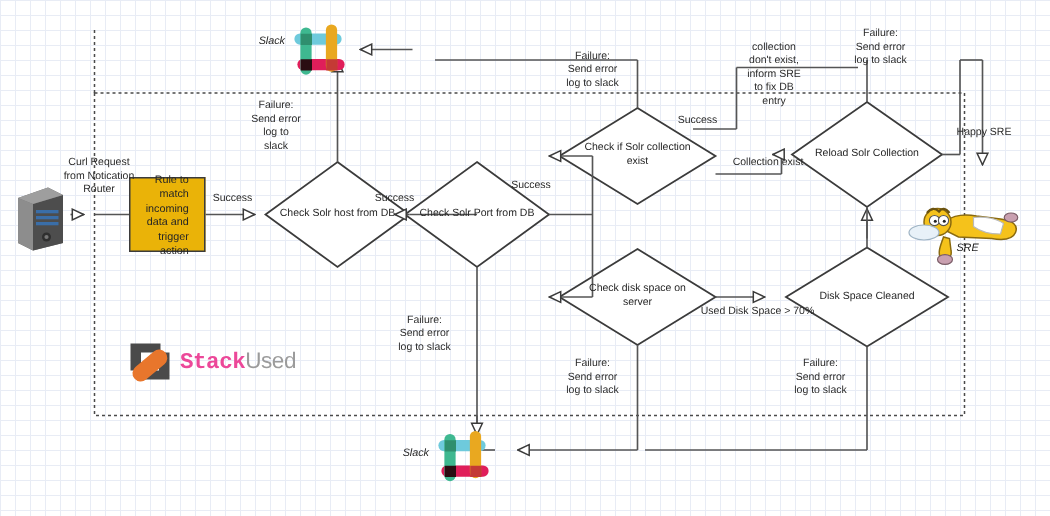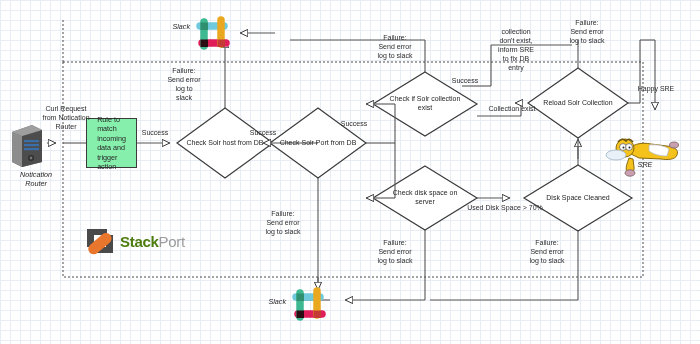--- a/index.html
+++ b/index.html
@@ -12,43 +12,43 @@
     background-size:10px 10px;
     font-family:"Liberation Sans", sans-serif;
   }
   #canvas{position:absolute;left:0;top:0;width:700px;height:344px;}
   svg.layer{position:absolute;left:0;top:0;width:700px;height:344px;overflow:visible;}
 
   .node{position:absolute;box-sizing:border-box;}
 
   
   .proc{
-    border:1.3px solid #3b3b3b;background:#86efac;
-    display:flex;align-items:center;justify-content:center;text-align:left;
+    border:1.3px solid #3b3b3b;background:#eab308;
+    display:flex;align-items:center;justify-content:center;text-align:right;
     font-size:7.2px;color:#262626;line-height:1.32;padding:18px;
   }
   .dlabel{
     position:absolute;display:flex;align-items:center;justify-content:center;
     text-align:center;font-size:7px;color:#262626;line-height:1.28;
     pointer-events:none;
   }
   .edgelabel{
     position:absolute;font-size:7px;color:#2b2b2b;line-height:1.3;
     text-align:center;white-space:pre-line;
   }
   .caption{position:absolute;font-size:7.2px;color:#1f1f1f;text-align:center;line-height:1.3;font-style:italic;}
 
   
   .server{position:absolute;}
   
   .slack{position:absolute;}
   
   .ss-wrap{position:absolute;display:flex;align-items:center;}
   .ss-text{font-size:15px;font-weight:bold;letter-spacing:-0.3px;margin-left:4px;}
-  .ss-a{color:#4d7c0f;}
+  .ss-a{color:#ec4899;font-family:Liberation Mono, monospace;}
   .ss-b{color:#9b9b9b;font-weight:normal;}
 </style>
 </head>
 <body>
 
 <div id="canvas">
 
   <svg class="layer" viewBox="0 0 700 344">
     <defs>
       <marker id="ah" markerWidth="9" markerHeight="9" refX="8.4" refY="4.5" orient="auto" markerUnits="userSpaceOnUse">
@@ -137,22 +137,20 @@
     <polygon points="16,14 36,8 36,40 16,45" fill="#4d4d4d"></polygon>
     <polygon points="6,10 26,3 36,8 16,14" fill="#9e9e9e"></polygon>
     <g fill="#3a6ea8">
       <rect x="18" y="18" width="15" height="2.2"></rect>
       <rect x="18" y="22" width="15" height="2.2"></rect>
       <rect x="18" y="26" width="15" height="2.2"></rect>
     </g>
     <circle cx="25" cy="36" r="3" fill="#2f2f2f"></circle>
     <circle cx="25" cy="36" r="1.4" fill="#777"></circle>
   </svg>
-  <div class="caption" style="left: 0px; top: 170px; width: 72px; white-space: pre-line;">Notication
-Router</div>
 
   <div class="node proc" style="left:86px;top:118px;width:51px;height:50px;">Rule to match incoming data and trigger action</div>
 
   <div class="dlabel" style="left:185px;top:128px;width:80px;height:30px;">Check Solr host from DB</div>
   <div class="dlabel" style="left:278px;top:128px;width:80px;height:30px;">Check Solr Port from DB</div>
   <div class="dlabel" style="left:385px;top:90px;width:80px;height:28px;">Check if Solr collection exist</div>
   <div class="dlabel" style="left:385px;top:185px;width:80px;height:26px;">Check disk space on server</div>
   <div class="dlabel" style="left:540px;top:90px;width:76px;height:27px;">Reload Solr Collection</div>
   <div class="dlabel" style="left:536px;top:190px;width:84px;height:16px;">Disk Space Cleaned</div>
 
@@ -241,17 +239,17 @@
     <ellipse cx="69" cy="17" rx="4.5" ry="3" fill="#c9a0b0" stroke="#7a5c66" stroke-width="0.8"></ellipse>
   </svg>
   <div class="caption" style="left:625px;top:160px;width:40px;">SRE</div>
 
   <div class="ss-wrap" style="left:84px;top:225px;">
     <svg width="32" height="32" viewBox="0 0 32 32">
       <path d="M3,4 L23,4 L23,10 L10,10 L10,22 L3,22 Z M29,28 L9,28 L9,22 L22,22 L22,10 L29,10 Z" fill="#4a4a4a"></path>
       <rect x="2" y="13" width="27" height="11" rx="5.5" fill="#e8762c" transform="rotate(-40 16 18)"></rect>
     </svg>
     <div class="ss-text">
-      <span class="ss-a">Stack</span><span class="ss-b">Port</span>
+      <span class="ss-a">Stack</span><span class="ss-b">Used</span>
     </div>
   </div>
 
 </div>
 
 </body></html>

